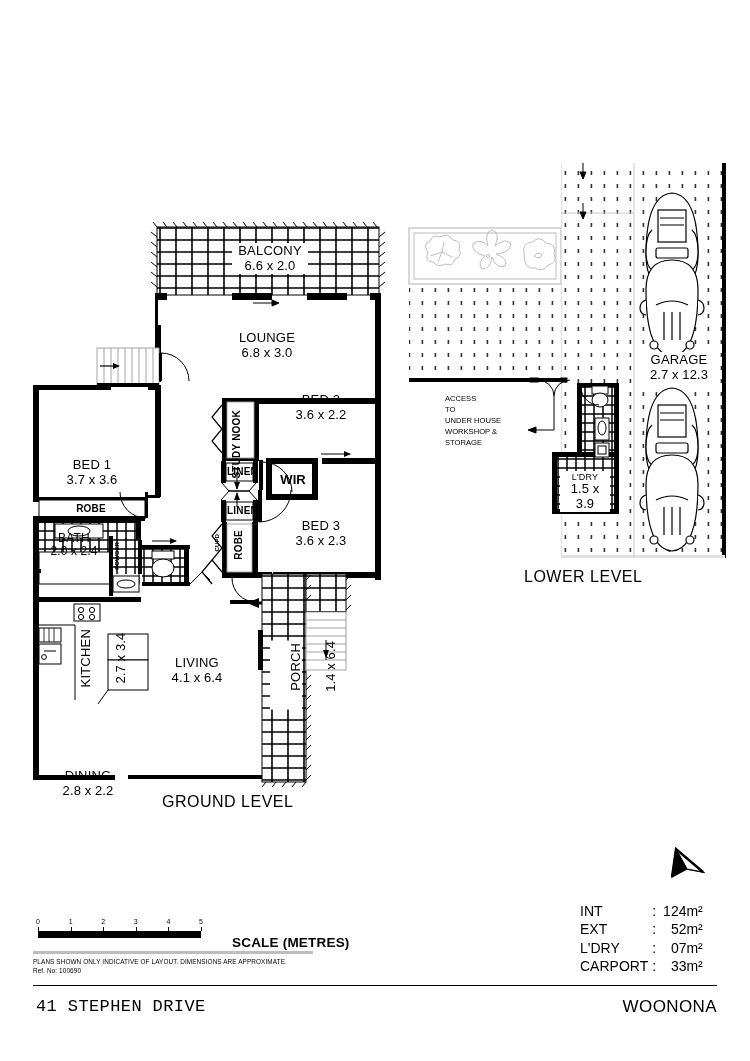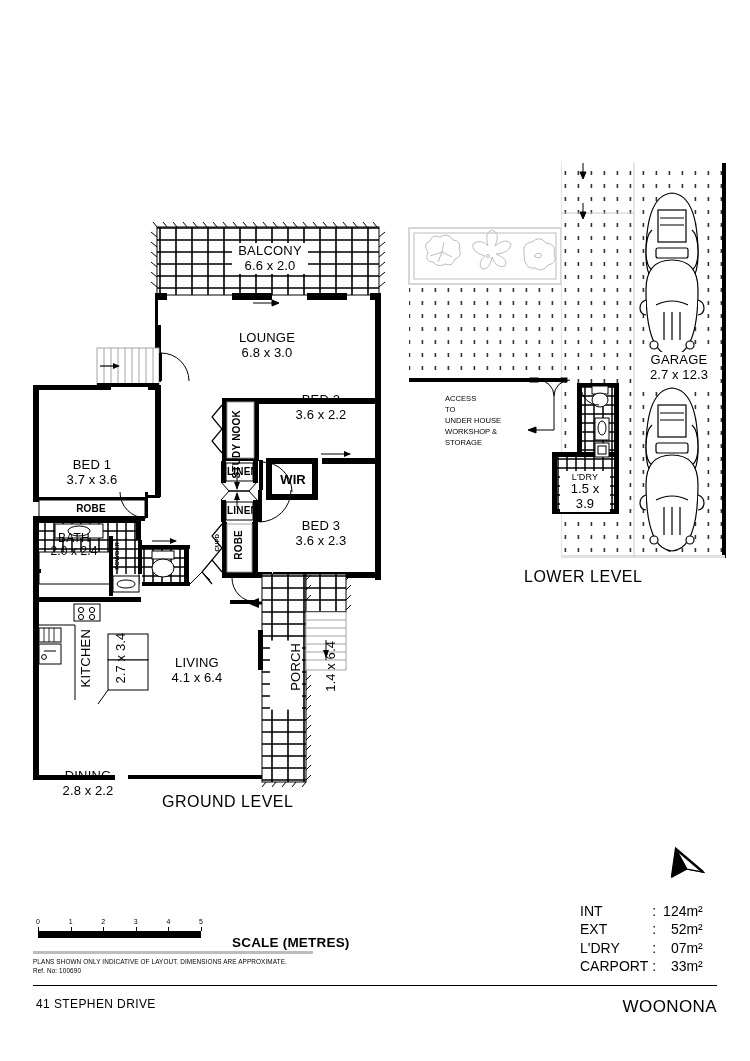--- a/index.html
+++ b/index.html
@@ -52,21 +52,21 @@
     position: absolute;
     font-size: 16px;
     letter-spacing: .5px;
     color: #000;
     font-family: "Liberation Sans", sans-serif;
   }
   #footer-rule {
     position: absolute; left: 33px; top: 985px; width: 684px; height: 1px; background: #000;
   }
   #addr {
-    position: absolute; left: 36px; top: 997px; font-size: 12px; letter-spacing: .4px; color:#000;
+    position: absolute; left: 36px; top: 997px; font-size: 17px; letter-spacing: .4px; color:#000;font-family:Liberation Mono, monospace;
   }
   #suburb {
     position: absolute; right: 33px; top: 997px; font-size: 17px; letter-spacing: .4px; color:#000;
   }
   #scale-wrap { position: absolute; left: 33px; top: 918px; width: 300px; }
   #scale-ticks { position: relative; height: 12px; width: 163px; margin-left: 5px;}
   #scale-ticks span { position: absolute; font-size: 7px; top: 0; transform: translateX(-50%); color:#000;}
   #scale-bar { position: relative; margin-left: 5px; width: 163px; height: 7px; background: #000; margin-top: 1px;}
   #scale-bar .tk { position: absolute; top: -4px; width: 1px; height: 4px; background: #000; }
   #scale-title { position: absolute; left: 232px; top: 935px; font-size: 13.5px; font-weight: bold; letter-spacing: .2px; color:#000;}

